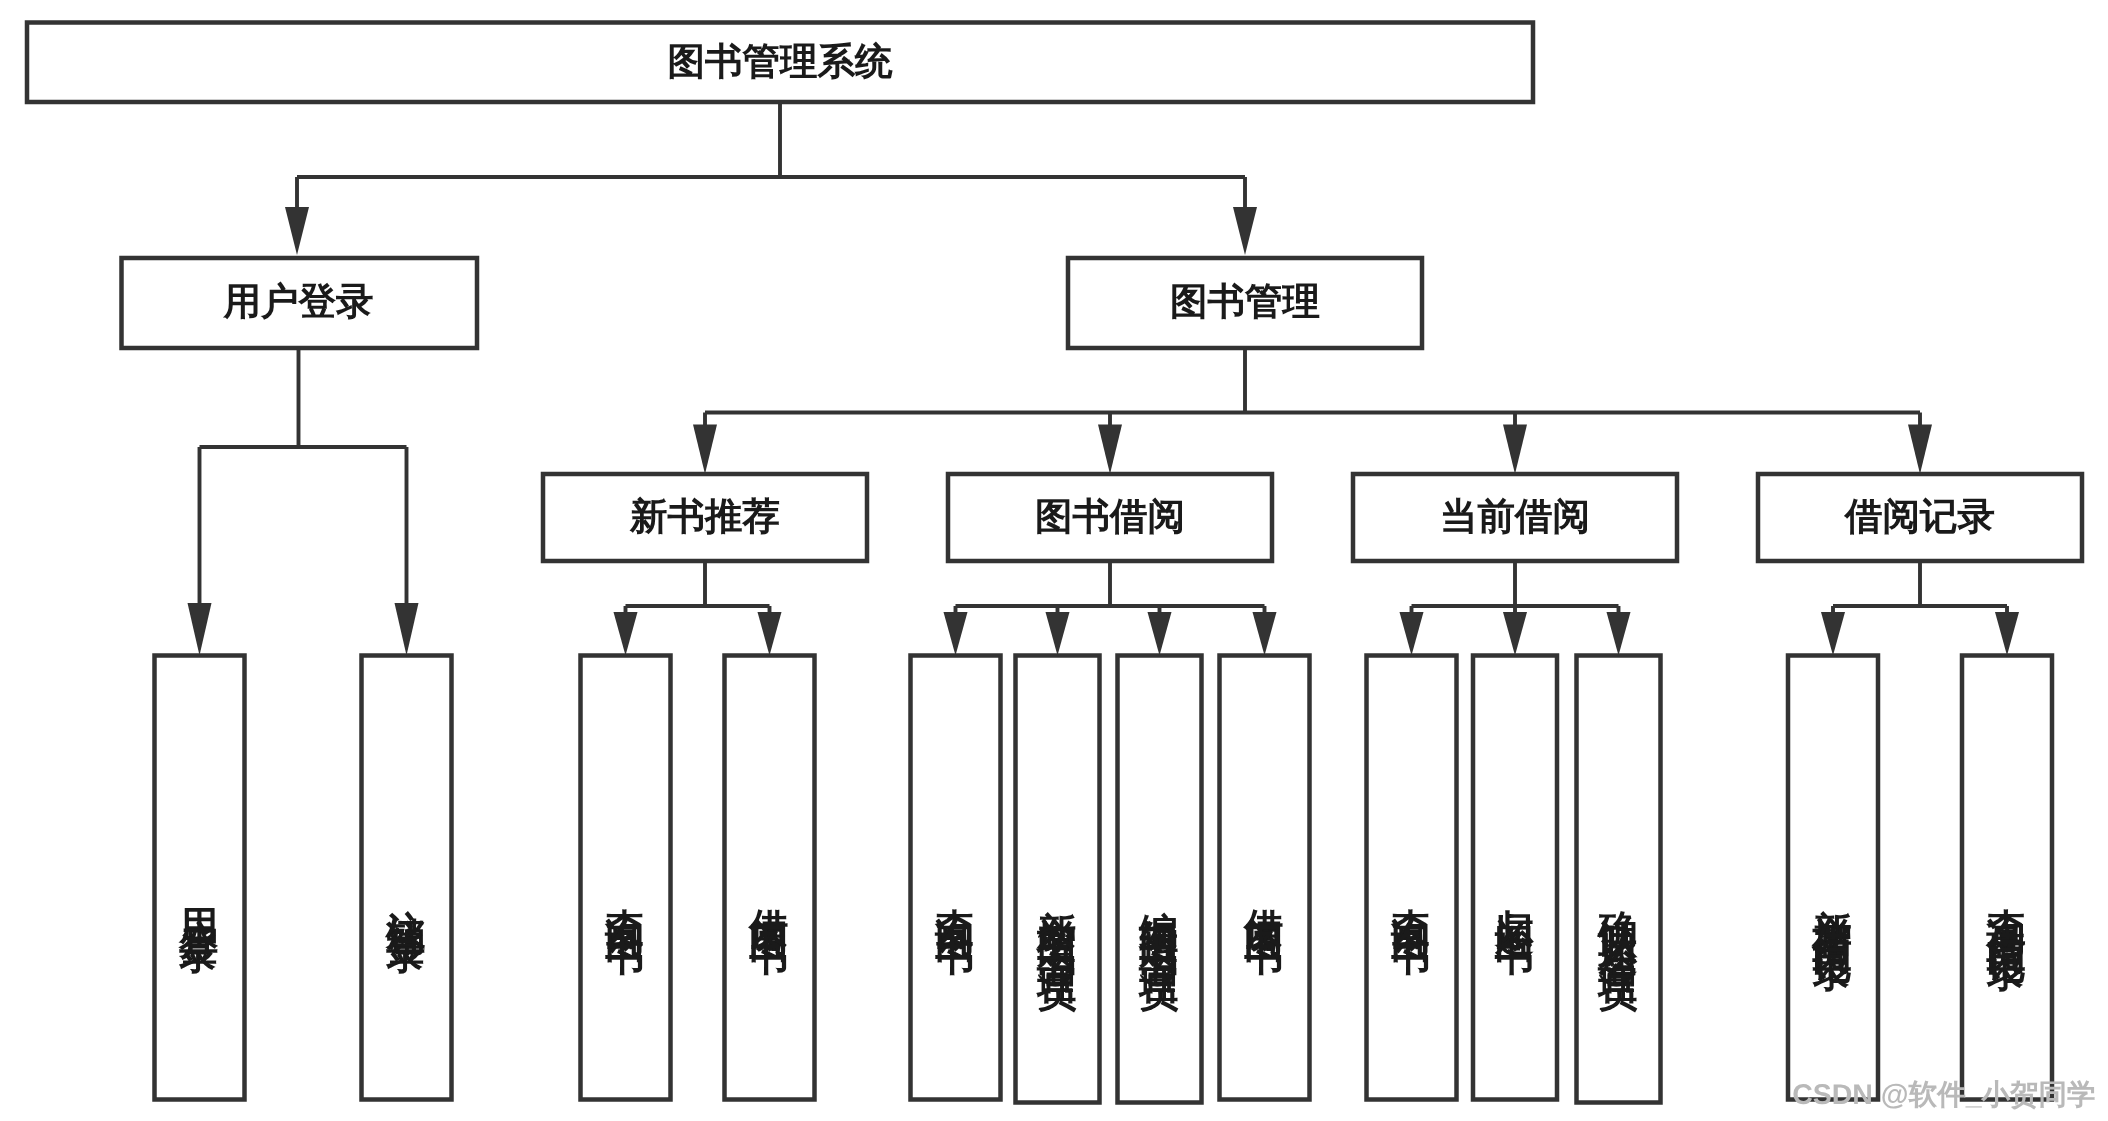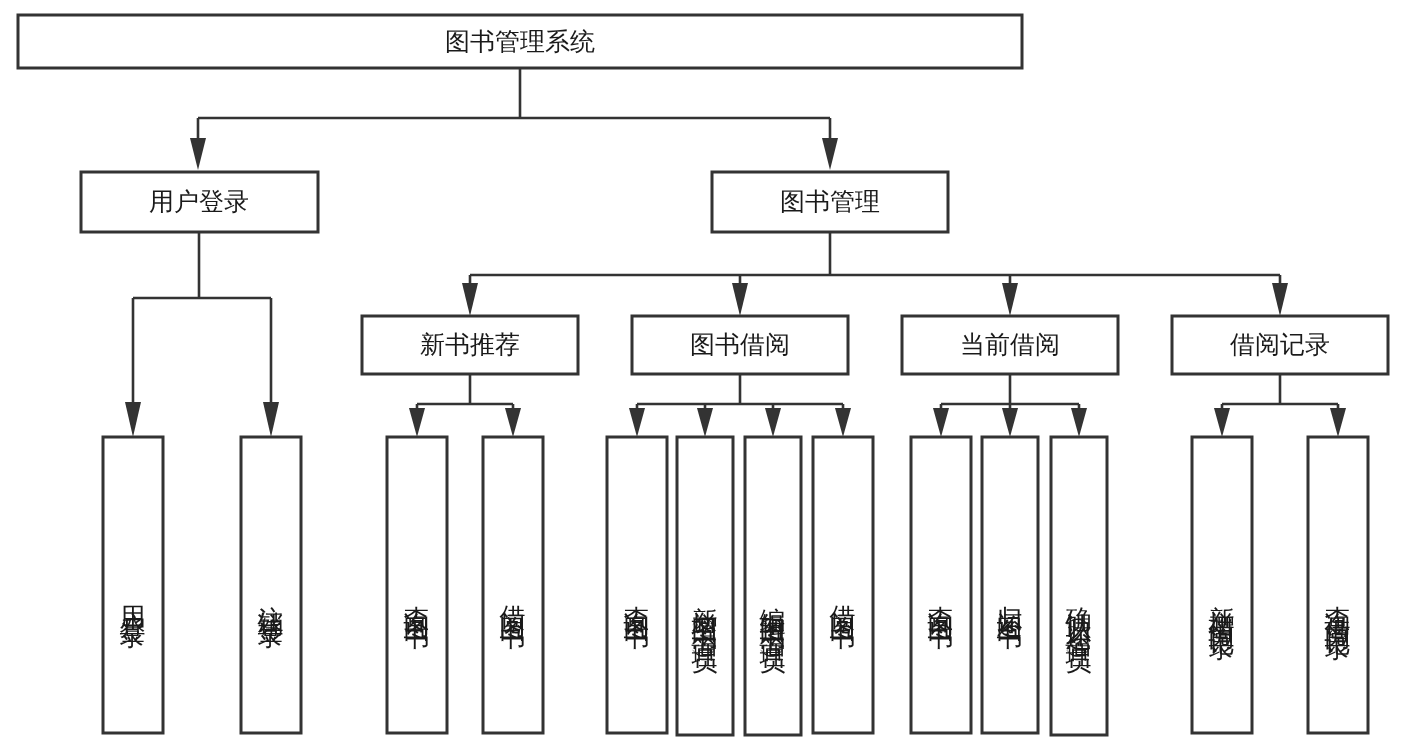--- a/index.html
+++ b/index.html
@@ -11,20 +11,21 @@
     width: 1405px;
     height: 747px;
     font-family: "Liberation Sans", "DejaVu Sans", sans-serif;
     overflow: hidden;
   }
   #diagram-root {
     position: relative;
     width: 1405px;
     height: 747px;
     background: #ffffff;
+    font-weight: bold;
   }
   svg.flow {
     position: absolute;
     top: 0;
     left: 0;
     width: 1405px;
     height: 747px;
   }
   .node-rect {
     fill: #ffffff;
@@ -234,14 +235,15 @@
       <rect class="node-rect" x="1192" y="437" width="60" height="296"></rect>
       <text class="node-label-v" x="1222" y="585">新增借阅记录</text>
     </g>
     <g>
       <rect class="node-rect" x="1308" y="437" width="60" height="296"></rect>
       <text class="node-label-v" x="1338" y="585">查询借阅记录</text>
     </g>
 
   </svg>
 
+  <div class="watermark-text">CSDN @软件_小贺同学</div>
 
 </div>
 
 </body></html>

